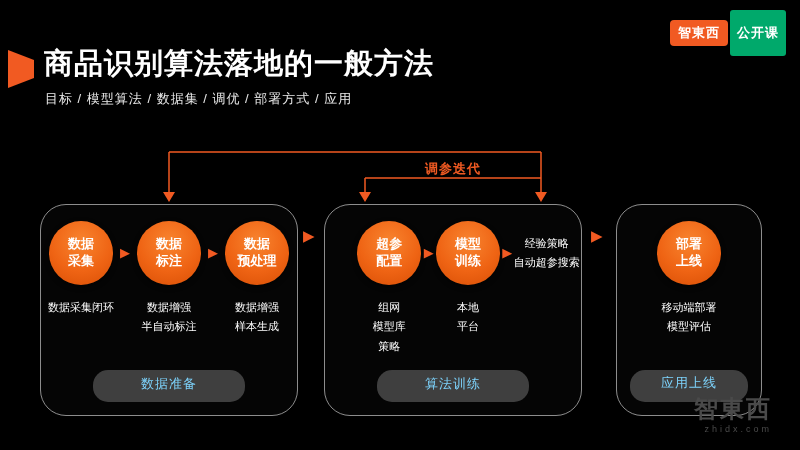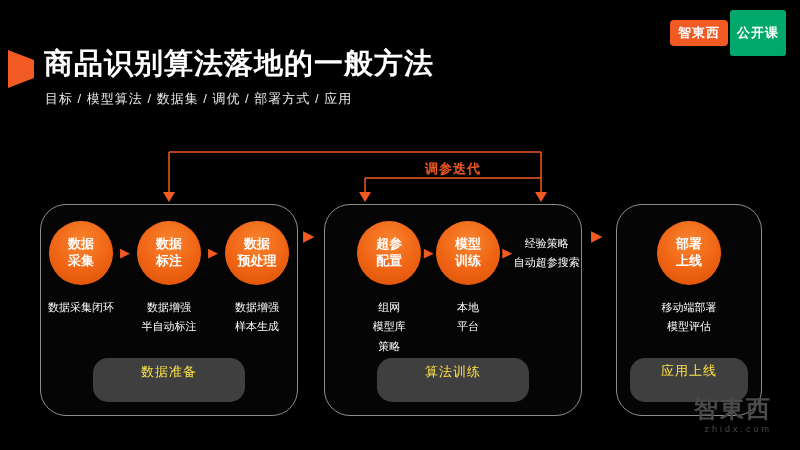--- a/index.html
+++ b/index.html
@@ -49,22 +49,22 @@
   .circle{width:64px;height:64px;border-radius:50%;
     background:radial-gradient(circle at 50% 32%,#f8842f 0%,#ef6414 55%,#d84e05 100%);
     box-shadow:0 2px 5px rgba(0,0,0,.6);
     display:flex;flex-direction:column;justify-content:center;align-items:center;
     font-size:13px;font-weight:bold;line-height:1.3;text-align:center;color:#fff;}
   .circle span{display:block;white-space:nowrap;}
   .node-arrow{color:var(--accent);font-size:13px;margin-top:25px;width:10px;text-align:center;line-height:1;}
   .notes{margin-top:13px;font-size:11px;line-height:1.75;text-align:center;
     white-space:nowrap;color:#fff;}
   .pill{position:absolute;bottom:13px;left:50%;transform:translateX(-50%);
-    background:#3f3f3f;border-radius:15px;height:44px;line-height:28px;width:152px;
-    text-align:center;font-size:13px;color:#fde047;letter-spacing:1px;}
+    background:#3f3f3f;border-radius:15px;height:32px;line-height:28px;width:152px;
+    text-align:center;font-size:13px;color:#7dd3fc;letter-spacing:1px;}
   .group-3 .pill{width:118px;font-family:Liberation Mono, monospace;}
 
   .gap-arrow{position:absolute;top:228px;color:var(--accent);font-size:15px;line-height:1;}
   .gap-arrow-1{left:303px;}
   .gap-arrow-2{left:591px;}
 
   
   .watermark{position:absolute;right:28px;bottom:16px;text-align:right;color:#4a4a4a;}
   .wm-logo{font-size:24px;font-weight:bold;letter-spacing:2px;line-height:1;}
   .wm-domain{font-size:9px;letter-spacing:3px;margin-top:3px;}

